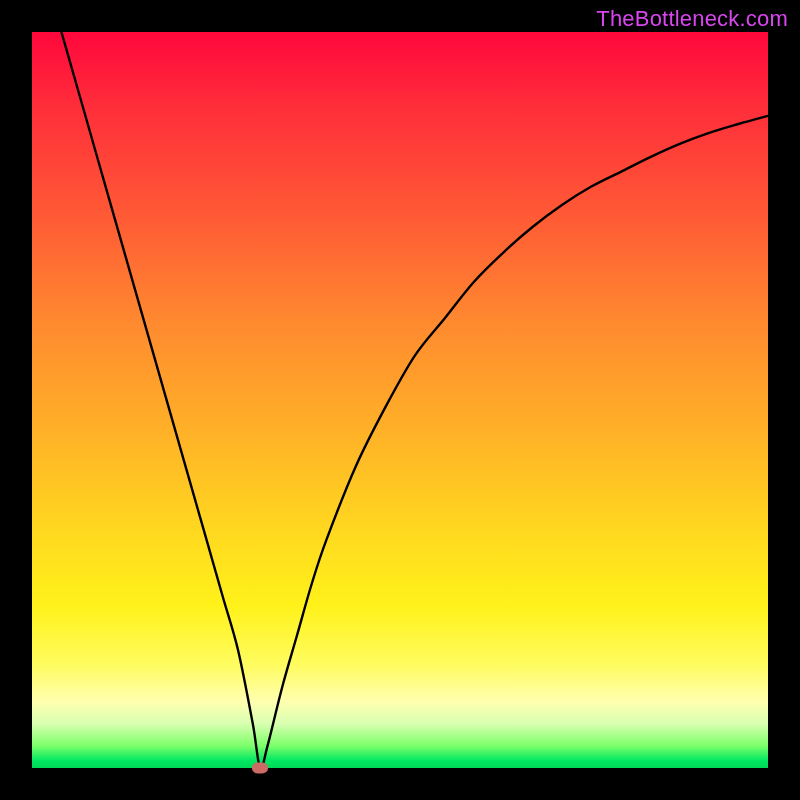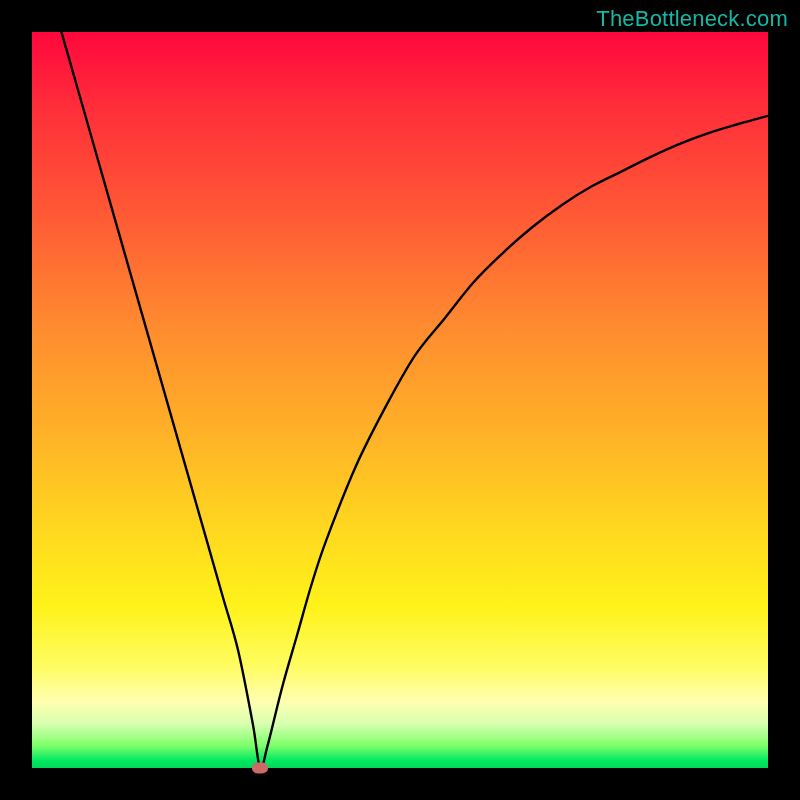--- a/index.html
+++ b/index.html
@@ -40,21 +40,21 @@
       #d8ffb0 94%,
       #7cff6a 97%,
       #00e862 99%,
       #00d858 100%
     );
   }
   .watermark {
     position: absolute;
     top: 6px;
     right: 12px;
-    color: #14b8a6;
+    color: #d946ef;
     font-size: 22px;
     font-weight: 500;
     letter-spacing: 0.2px;
     user-select: none;
   }
   svg.curve {
     position: absolute;
     left: 0;
     top: 0;
     width: 736px;

